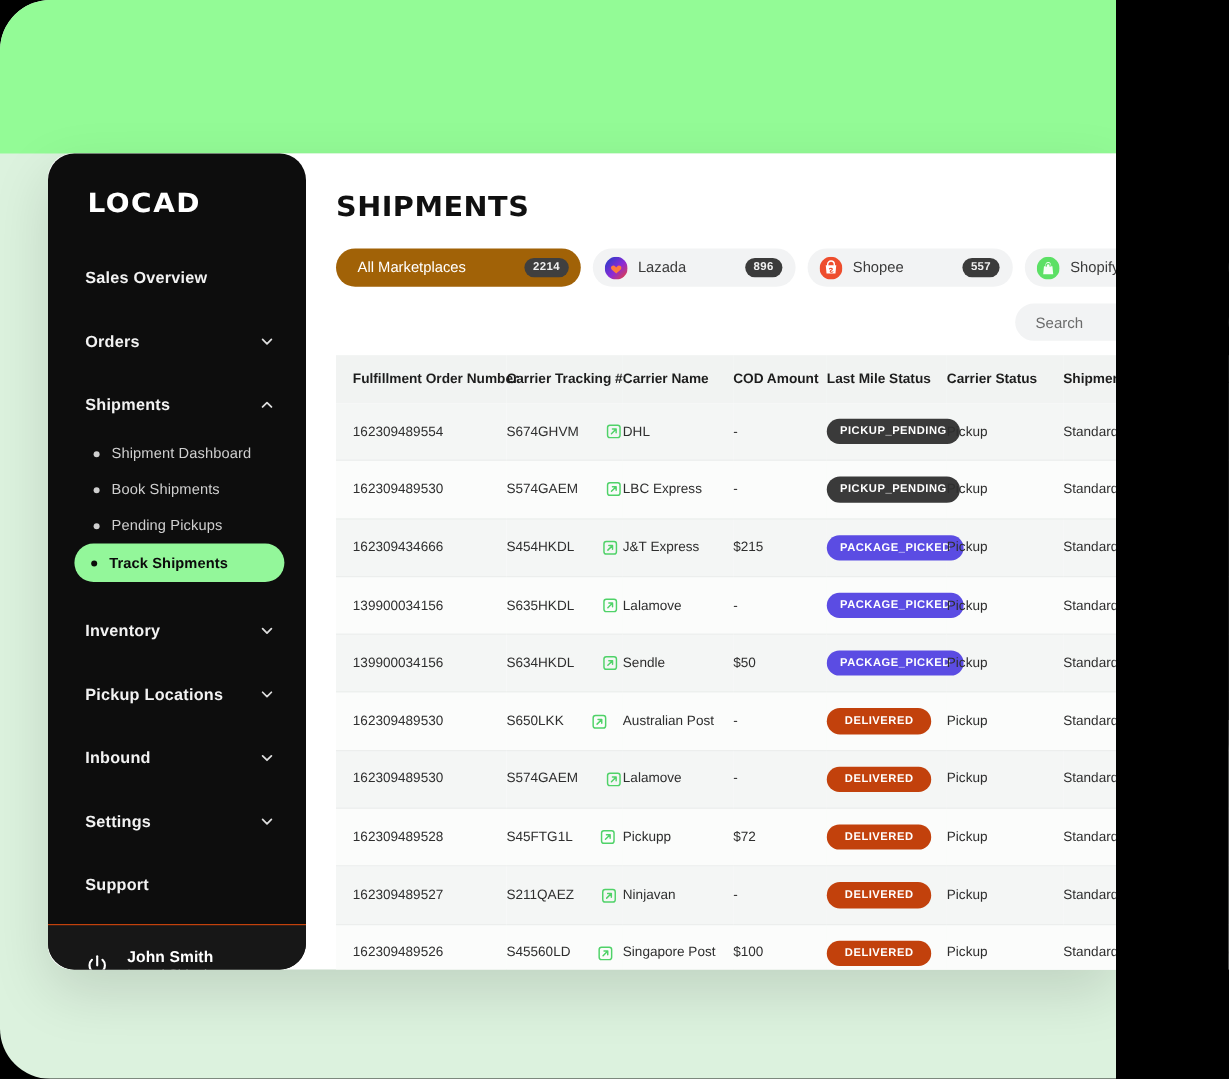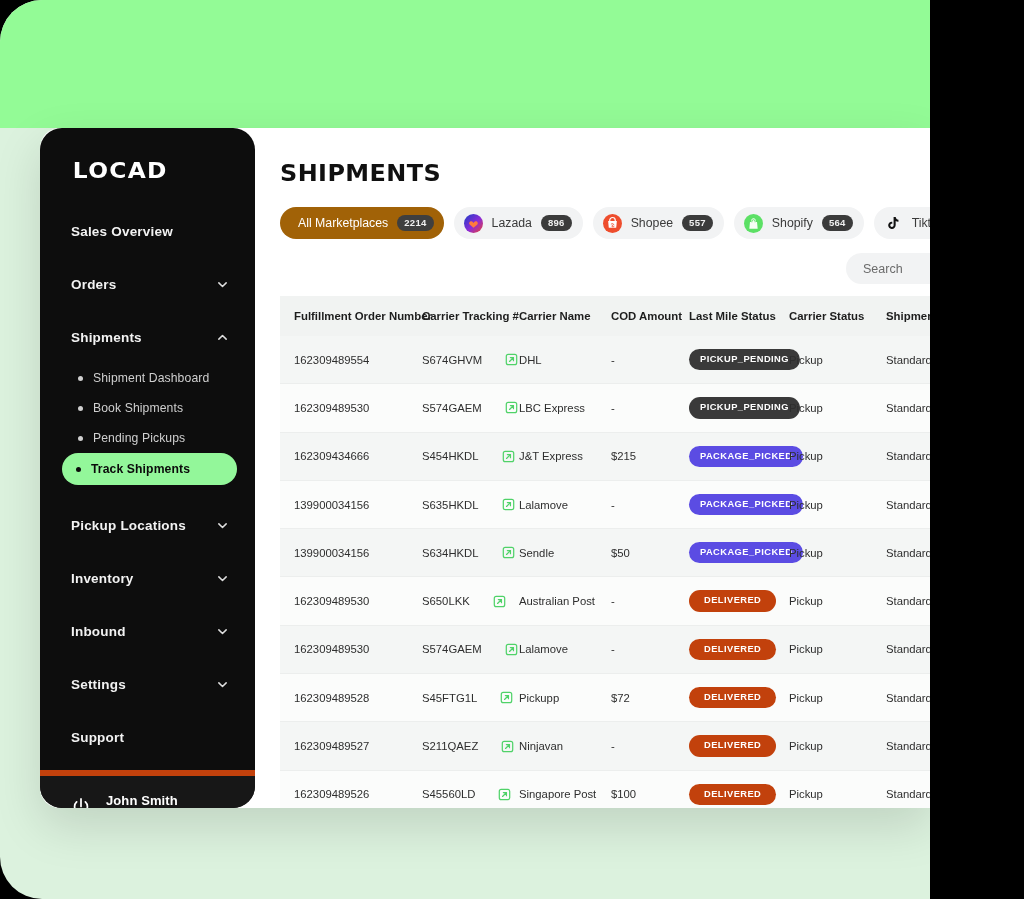--- a/index.html
+++ b/index.html
@@ -79,21 +79,21 @@
   .sub-item .dot {
     width: 5px; height: 5px; border-radius: 50%; background: #cfcfcf; flex: none;
   }
   .sub-item.active {
     background: #93f79a; color: #0b0b0b; font-weight: 700;
     height: 32px; margin-left: 22px; padding-left: 14px;
   }
   .sub-item.active .dot { background: #0b0b0b; }
 
   .sidebar-footer {
-    border-top: 6px solid #c2410c;
+    border-top: 1px solid #c2410c;
     background: #171717;
     padding: 20px 0 26px 0;
     display: flex; align-items: center; gap: 14px;
     padding-left: 30px;
     height: 74px;
   }
   .power-icon { width: 22px; height: 22px; flex: none; }
   .user-name { color: #fff; font-size: 13px; font-weight: 700; letter-spacing: .1px; }
   .user-org  { color: #b9b9b9; font-size: 11.5px; font-weight: 400; margin-top: 2px; }
 
@@ -117,21 +117,21 @@
     display: flex; align-items: center; gap: 9px;
     height: 32px; padding: 0 11px 0 10px;
     border-radius: 18px; background: #f2f3f4;
     font-size: 12.3px; color: #3a3a3a; font-weight: 500;
     cursor: pointer; white-space: nowrap; flex: none;
   }
   .tab.active { background: #a16207; color: #ffffff; padding: 0 10px 0 18px; }
   .tab-count {
     background: #3b3b3b; color: #f0f0f0;
     font-size: 9.5px; font-weight: 700; letter-spacing: .3px;
-    border-radius: 10px; padding: 3px 7px 3px 7px; line-height: 1;
+    border-radius: 10px; padding: 3px 7px 3px 7px; line-height: 1; margin-left: 40px;
   }
   .tab.active .tab-count { background: #3f3f3f; }
   .mk-icon { width: 19px; height: 19px; border-radius: 50%; flex: none; }
 
   
   .search-row { display: flex; justify-content: flex-end; margin: 14px 0 0 0; padding-right: 0; }
   .search-box {
     width: 178px; height: 31px; border-radius: 16px;
     background: #f2f3f4; display: flex; align-items: center;
     padding-left: 17px; margin-right: 0;
@@ -250,30 +250,30 @@
         </div>
         <div class="sub-item active">
           <span class="dot"></span>
           <span>Track Shipments</span>
         </div>
       </div>
 
       <div style="height:18px"></div>
 
       <div class="nav-item spaced">
-        <span>Pickup Locations</span>
+        <span>Inventory</span>
         <span class="chev">
           <svg viewBox="0 0 16 16" fill="none">
               <path d="M3.5 6 8 10.5 12.5 6" stroke="#f0f0f0" stroke-width="1.8" stroke-linecap="round" stroke-linejoin="round"></path>
             </svg>
         </span>
       </div>
 
       <div class="nav-item spaced">
-        <span>Inventory</span>
+        <span>Pickup Locations</span>
         <span class="chev">
           <svg viewBox="0 0 16 16" fill="none">
               <path d="M3.5 6 8 10.5 12.5 6" stroke="#f0f0f0" stroke-width="1.8" stroke-linecap="round" stroke-linejoin="round"></path>
             </svg>
         </span>
       </div>
 
       <div class="nav-item spaced">
         <span>Inbound</span>
         <span class="chev">

